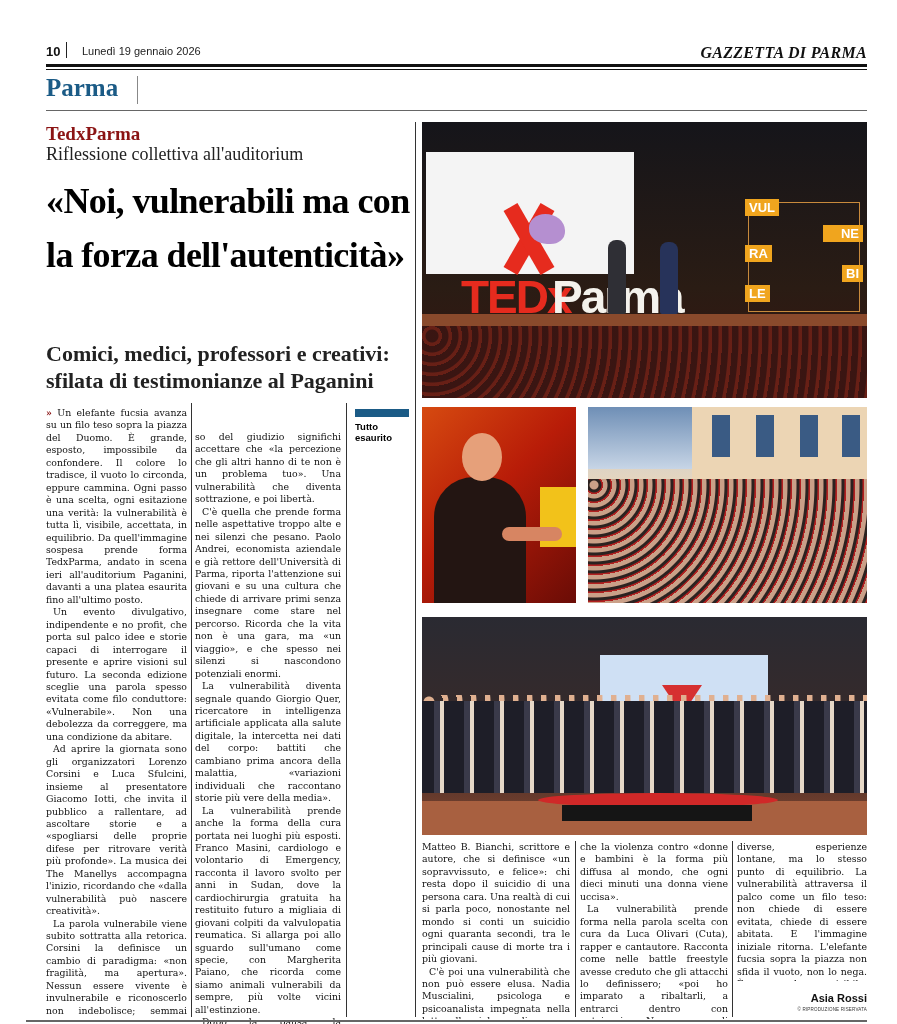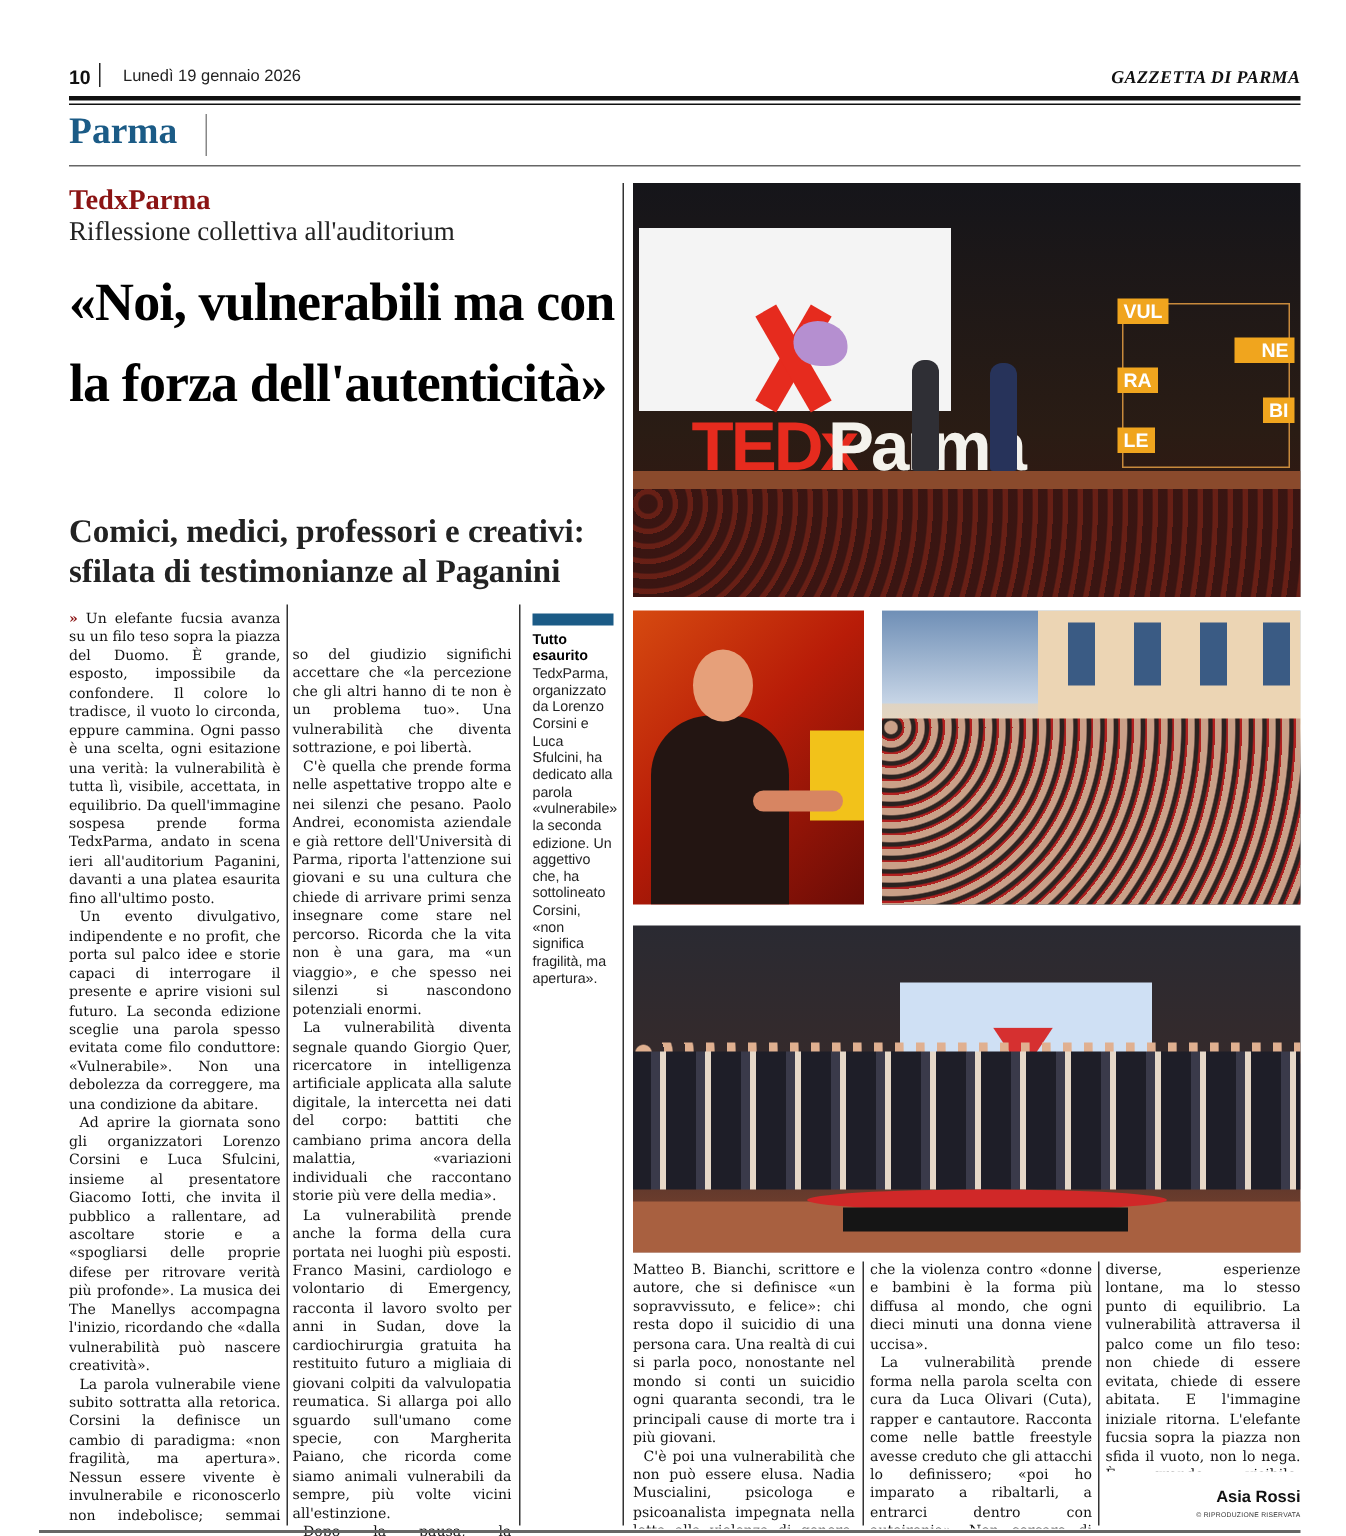--- a/index.html
+++ b/index.html
@@ -2,21 +2,21 @@
 <html><head>
 <meta charset="utf-8">
 <style>
   * { margin:0; padding:0; box-sizing:border-box; }
   html, body { width:897px; height:1024px; background:#fff; overflow:hidden; }
   body { position:relative; font-family:"Liberation Serif", serif; color:#111; }
 
   .folio { position:absolute; left:46px; top:44px; font-family:"Liberation Sans", sans-serif; font-weight:bold; font-size:13px; }
   .folio-sep { position:absolute; left:66px; top:42px; width:1px; height:16px; background:#222; }
   .date { position:absolute; left:82px; top:45px; font-family:"Liberation Sans", sans-serif; font-size:11px; color:#222; }
-  .masthead { position:absolute; right:30px; top:44px; font-family:"Liberation Serif", serif; font-style:italic; font-weight:bold; font-size:12px; letter-spacing:0.3px; }
+  .masthead { position:absolute; right:30px; top:44px; font-family:"Liberation Serif", serif; font-style:italic; font-weight:bold; font-size:16px; letter-spacing:0.3px; }
   .rule-thick { position:absolute; left:46px; right:30px; top:64px; height:3px; background:#111; }
   .rule-thin { position:absolute; left:46px; right:30px; top:69px; height:1px; background:#111; }
 
   .section { position:absolute; left:46px; top:74px; font-family:"Liberation Serif", serif; font-weight:bold; font-size:25px; color:#1b5b86; }
   .section-sep { position:absolute; left:137px; top:76px; width:1px; height:28px; background:#888; }
   .section-rule { position:absolute; left:46px; right:30px; top:110px; height:1px; background:#666; }
 
   .kicker { position:absolute; left:46px; top:123px; font-size:19px; font-weight:bold; color:#8b1414; }
   .overline { position:absolute; left:46px; top:144px; font-size:18px; color:#222; }
   .headline { position:absolute; left:46px; top:174px; width:370px; font-size:36px; font-weight:bold; line-height:54px; letter-spacing:-0.6px; color:#000; }
@@ -115,21 +115,20 @@
   <p class="first">so del giudizio significhi accettare che «la percezione che gli altri hanno di te non è un problema tuo». Una vulnerabilità che diventa sottrazione, e poi libertà.</p>
   <p>C'è quella che prende forma nelle aspettative troppo alte e nei silenzi che pesano. Paolo Andrei, economista aziendale e già rettore dell'Università di Parma, riporta l'attenzione sui giovani e su una cultura che chiede di arrivare primi senza insegnare come stare nel percorso. Ricorda che la vita non è una gara, ma «un viaggio», e che spesso nei silenzi si nascondono potenziali enormi.</p>
   <p>La vulnerabilità diventa segnale quando Giorgio Quer, ricercatore in intelligenza artificiale applicata alla salute digitale, la intercetta nei dati del corpo: battiti che cambiano prima ancora della malattia, «variazioni individuali che raccontano storie più vere della media».</p>
   <p>La vulnerabilità prende anche la forma della cura portata nei luoghi più esposti. Franco Masini, cardiologo e volontario di Emergency, racconta il lavoro svolto per anni in Sudan, dove la cardiochirurgia gratuita ha restituito futuro a migliaia di giovani colpiti da valvulopatia reumatica. Si allarga poi allo sguardo sull'umano come specie, con Margherita Paiano, che ricorda come siamo animali vulnerabili da sempre, più volte vicini all'estinzione.</p>
   <p>Dopo la pausa, la vulnerabilità cambia registro e diventa improvvisazione. Il momento di Improgramelot con Ivan Cattini e Daniele Ferrari rompe gli schemi: niente copione, niente rete, solo presenza. Esporsi all'errore, accettare il vuoto, trasformare l'imprevisto in possibilità. Anche ridere, in fondo, è un atto vulnerabile. La vulnerabilità prende voce anche con</p>
 </div>
 
 <div class="sidebar">
   <div class="sidebar-bar"></div>
   <div class="sidebar-title">Tutto esaurito</div>
-  <div>TedxParma, organizzato da Lorenzo Corsini e Luca Sfulcini, ha dedicato alla parola «vulnerabile» la seconda edizione. Un aggettivo che, ha sottolineato Corsini, «non significa fragilità, ma apertura».</div>
 </div>
 
 <div class="photo photo-main">
   <div class="pm-screen">
     <div class="pm-x1"></div>
     <div class="pm-x2"></div>
     <div class="pm-eleph"></div>
   </div>
   <div class="pm-tedx">TEDx</div>
   <div class="pm-parma">Parma</div>

